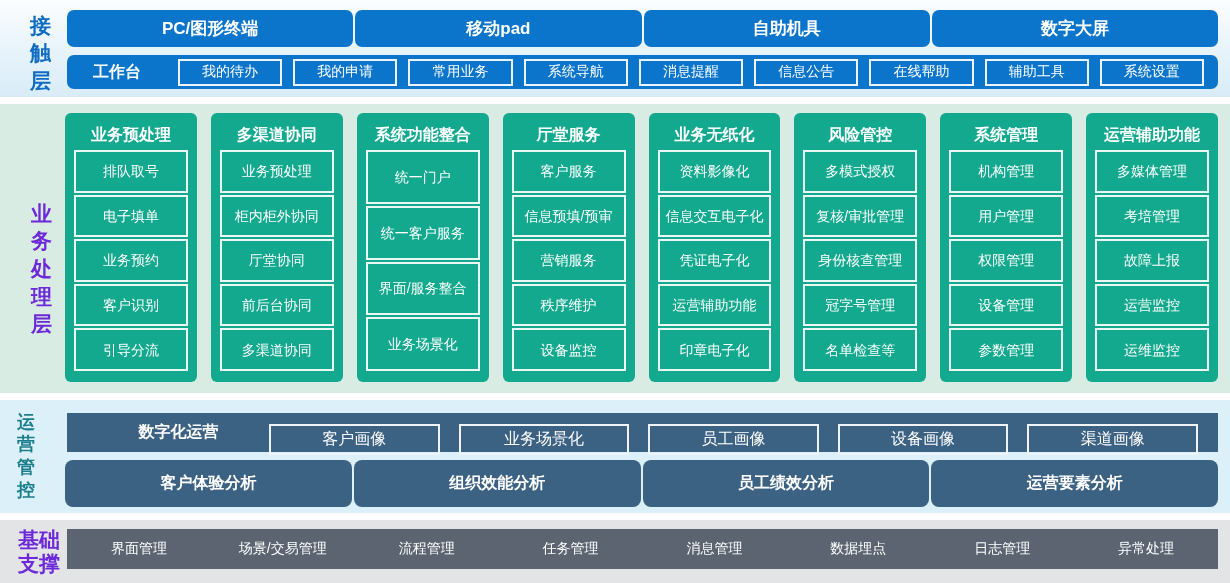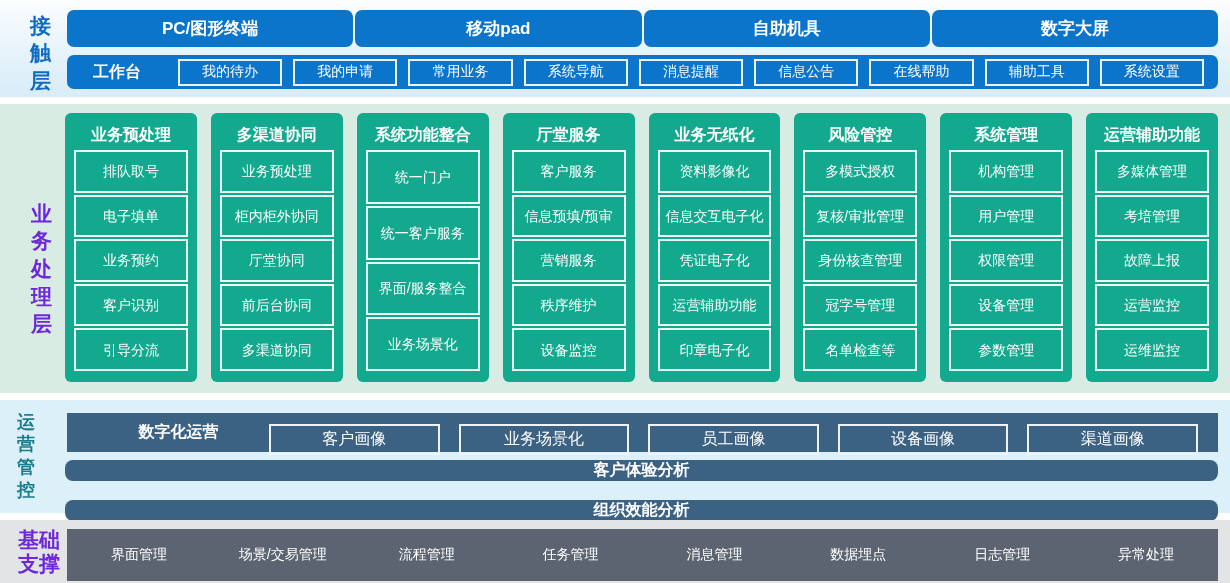--- a/index.html
+++ b/index.html
@@ -26,24 +26,24 @@
 
   .columns{position:absolute;left:65px;right:12px;top:9px;bottom:11px;display:flex;gap:14px;}
   .col{flex:1;background:#12a98e;border-radius:6px;display:flex;flex-direction:column;padding:7px 9px 11px;box-sizing:border-box;}
   .col-title{flex:0 0 30px;display:flex;align-items:center;justify-content:center;color:#fff;font-weight:bold;font-size:16px;white-space:nowrap;}
   .col-items{flex:1;display:flex;flex-direction:column;gap:2px;}
   .col-item{flex:1;border:2px solid #eaf7f3;color:#fff;font-size:14px;display:flex;align-items:center;justify-content:center;text-align:center;line-height:1.15;word-break:break-all;padding:0 2px;}
 
   .ops-row1{position:absolute;left:67px;right:12px;top:13px;height:39px;background:#3b6183;display:flex;align-items:center;padding-right:20px;box-sizing:border-box;padding-left:40px;}
   .ops-label{flex:0 0 143px;text-align:center;color:#fff;font-weight:bold;font-size:16px;}
   .ops-chip{flex:1;height:27px;margin-left:19px;border:2px solid #eef4f9;color:#fff;font-size:16px;display:flex;align-items:center;justify-content:center;white-space:nowrap;margin-top:13px;}
-  .ops-row2{position:absolute;left:65px;right:12px;top:60px;height:47px;display:flex;gap:19px;flex-direction:column;}
+  .ops-row2{position:absolute;left:65px;right:12px;top:60px;height:47px;display:flex;gap:2px;}
   .ops-btn{flex:1;background:#3b6183;border-radius:8px;color:#fff;font-weight:bold;font-size:16px;display:flex;align-items:center;justify-content:center;}
 
-  .base-row{position:absolute;left:67px;right:12px;top:9px;height:52px;display:flex;}
+  .base-row{position:absolute;left:67px;right:12px;top:9px;height:40px;display:flex;}
   .base-btn{flex:1;background:#5b6470;color:#fff;font-size:14px;display:flex;align-items:center;justify-content:center;white-space:nowrap;}
 </style>
 </head>
 <body>
 
 <div class="stage">
 
   <section class="band band-contact">
     <div class="v-label contact">接触层</div>
     <div class="terminals">

